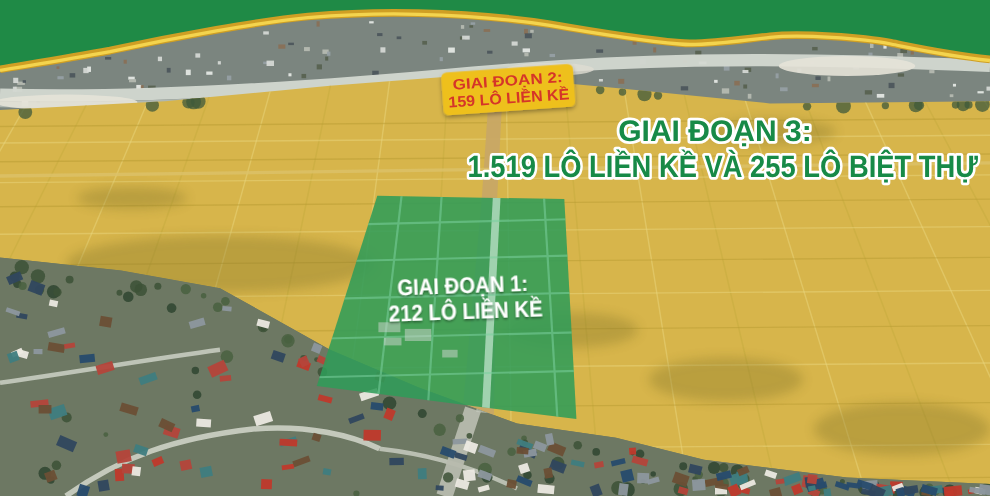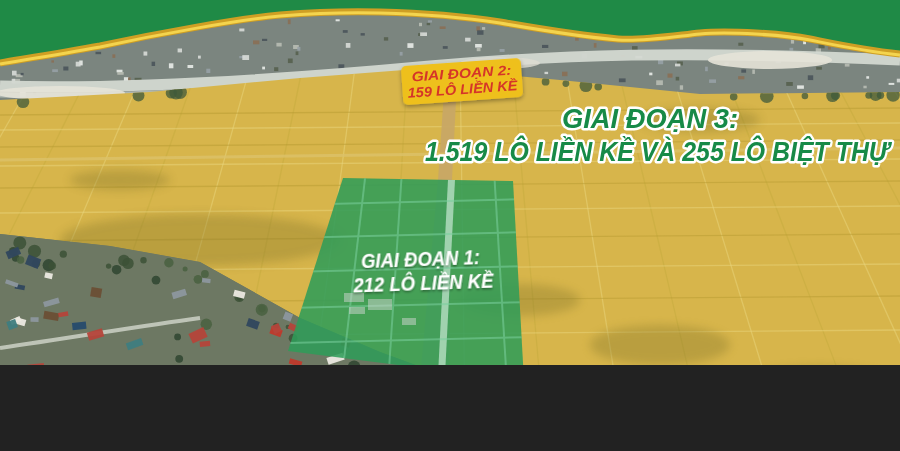--- a/index.html
+++ b/index.html
@@ -1,20 +1,19 @@
 <!DOCTYPE html>
 <html><head>
 <meta charset="utf-8">
 <style>
   html,body{margin:0;padding:0;background:#222;}
   .stage{
-    position:relative;width:900px;height:365px;overflow:hidden;
+    position:relative;width:900px;height:451px;overflow:hidden;
     font-family:"Liberation Sans", sans-serif;
     background:#6d7863;
-    font-style:italic;
   }
   svg text{font-family:"Liberation Sans", sans-serif;font-weight:700;}
 </style>
 </head>
 <body>
 
 <div class="stage">
 <svg width="900" height="451" viewBox="0 0 900 451" xmlns="http://www.w3.org/2000/svg">
   <defs>
     <clipPath id="clipFields">

